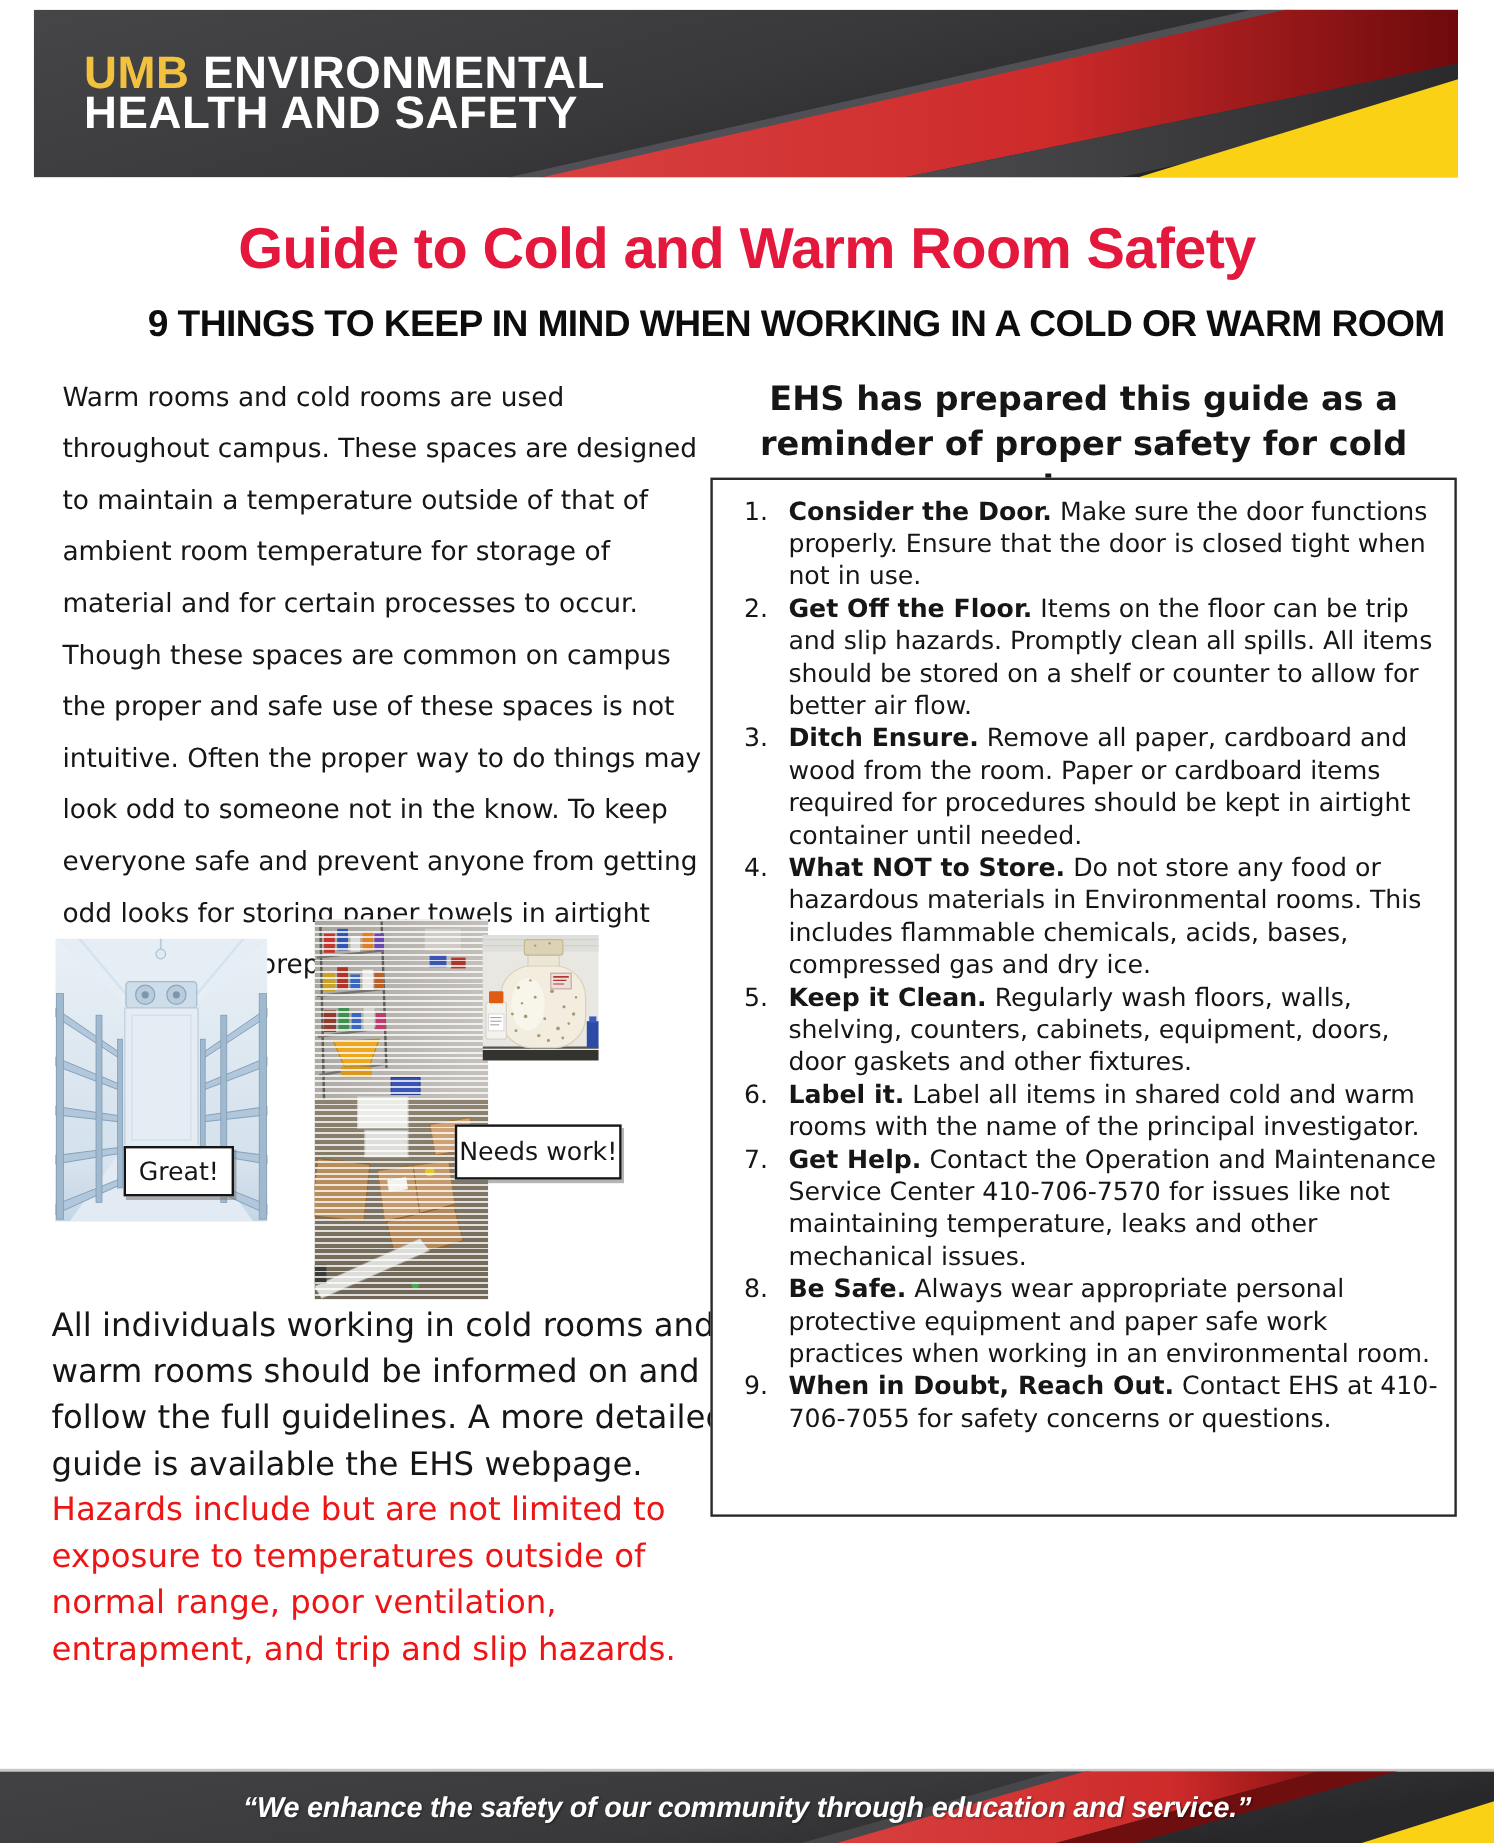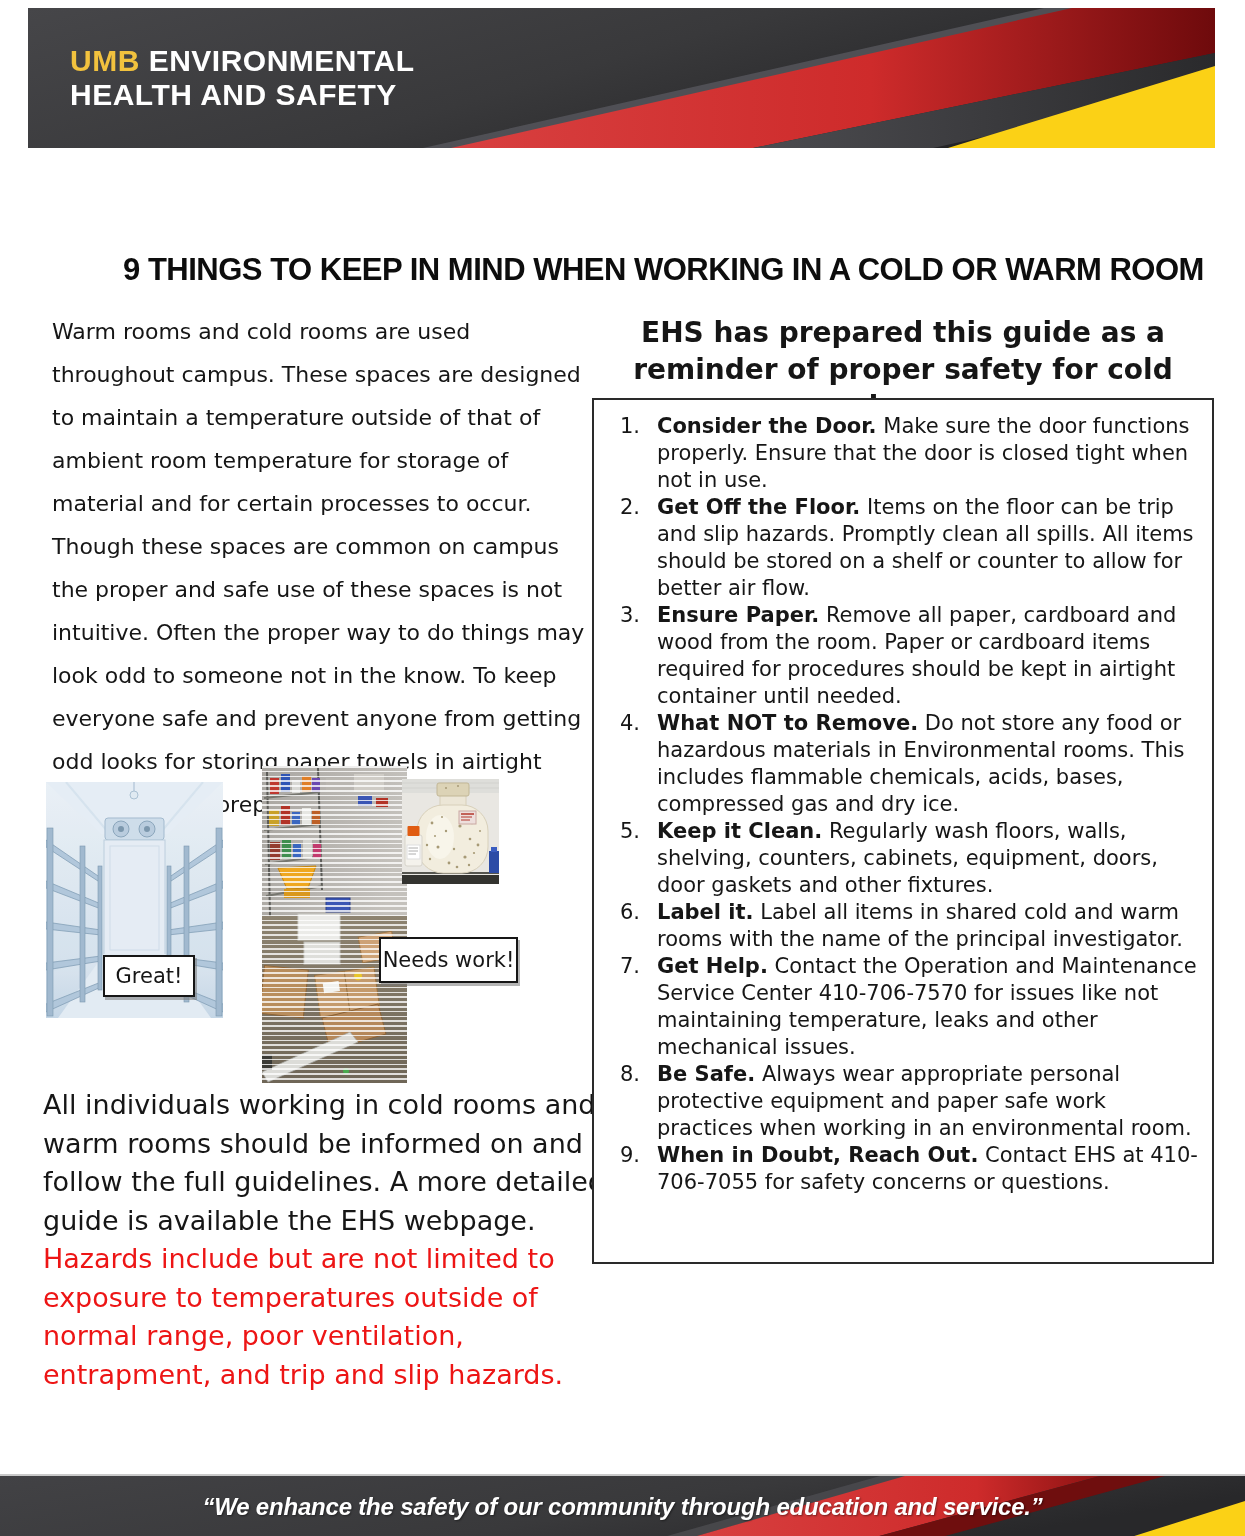--- a/index.html
+++ b/index.html
@@ -3,21 +3,21 @@
 <meta charset="utf-8">
 <style>
   html,body{margin:0;padding:0;background:#ffffff;}
   #page{position:relative;width:1245px;height:1536px;background:#ffffff;overflow:hidden;
         font-family:"DejaVu Sans",sans-serif;color:#161616;}
 
   
   .banner{position:absolute;left:28px;top:8px;width:1187px;height:140px;overflow:hidden;}
   .banner svg{position:absolute;inset:0;display:block;}
   .brand{position:absolute;left:42px;top:36px;line-height:34px;
-         font-family:"Liberation Sans",sans-serif;font-weight:bold;font-size:30px;
+         font-family:"Liberation Sans",sans-serif;font-weight:bold;font-size:38px;
          color:#ffffff;letter-spacing:0.5px;}
   .brand .umb{color:#F2C23E;}
 
   
   .title{position:absolute;left:0;top:180px;width:1245px;margin:0;text-align:center;
          font-family:"Liberation Sans",sans-serif;font-weight:bold;font-size:48px;
          letter-spacing:-0.5px;color:#E4183C;}
   .subtitle{position:absolute;left:0;top:252px;width:1245px;margin:0;text-align:center;
          font-family:"Liberation Sans",sans-serif;font-weight:bold;font-size:31px;
          letter-spacing:-0.5px;color:#0d0d0d;padding-left:41px;}
@@ -96,20 +96,21 @@
       <polygon points="423,140 1044,0 1187,0 1187,45 725,140" fill="url(#hred)"></polygon>
       <polygon points="725,140 1187,45 1187,78 905,140" fill="url(#hband)"></polygon>
       <polygon points="920,140 1187,58 1187,140" fill="#FBD116"></polygon>
     </svg>
     <div class="brand">
       <div><span class="umb">UMB</span> <span>ENVIRONMENTAL</span></div>
       <div>HEALTH AND SAFETY</div>
     </div>
   </header>
 
+  <h1 class="title">Guide to Cold and Warm Room Safety</h1>
   <h2 class="subtitle">9 THINGS TO KEEP IN MIND WHEN WORKING IN A COLD OR WARM ROOM</h2>
 
   <p class="intro-left">Warm rooms and cold rooms are used throughout campus. These spaces are designed to maintain a temperature outside of that of ambient room temperature for storage of material and for certain processes to occur. Though these spaces are common on campus the proper and safe use of these spaces is not intuitive. Often the proper way to do things may look odd to someone not in the know. To keep everyone safe and prevent anyone from getting odd looks for storing paper towels in airtight bags, EHS has prepared a handy guide.</p>
 
   <div class="photo photo1">
     <svg viewBox="0 0 177 236" width="177" height="236" aria-hidden="true">
       <defs>
         <linearGradient id="p1bg" x1="0" y1="0" x2="0" y2="1">
           <stop offset="0" stop-color="#f8fbfd"></stop>
             <stop offset="1" stop-color="#d9e5ef"></stop>
@@ -292,22 +293,22 @@
   <div class="callout needs">Needs work!</div>
 
   <p class="closing"><span>All individuals working in cold rooms and warm rooms should be informed on and follow the full guidelines. A more detailed guide is available the EHS webpage. </span><span class="red">Hazards include but are not limited to exposure to temperatures outside of normal range, poor ventilation, entrapment, and trip and slip hazards.</span></p>
 
   <p class="right-intro">EHS has prepared this guide as a reminder of proper safety for cold rooms and warm rooms.</p>
 
   <div class="list-box">
     <ol>
       <li><span class="num">1.</span><span class="lead">Consider the Door.</span><span> Make sure the door functions properly. Ensure that the door is closed tight when not in use.</span></li>
       <li><span class="num">2.</span><span class="lead">Get Off the Floor.</span><span> Items on the floor can be trip and slip hazards. Promptly clean all spills. All items should be stored on a shelf or counter to allow for better air flow.</span></li>
-      <li><span class="num">3.</span><span class="lead">Ensure Paper.</span><span> Remove all paper, cardboard and wood from the room. Paper or cardboard items required for procedures should be kept in airtight container until needed.</span></li>
-      <li><span class="num">4.</span><span class="lead">What NOT to Remove.</span><span> Do not store any food or hazardous materials in Environmental rooms. This includes flammable chemicals, acids, bases, compressed gas and dry ice.</span></li>
+      <li><span class="num">3.</span><span class="lead">Ditch Ensure.</span><span> Remove all paper, cardboard and wood from the room. Paper or cardboard items required for procedures should be kept in airtight container until needed.</span></li>
+      <li><span class="num">4.</span><span class="lead">What NOT to Store.</span><span> Do not store any food or hazardous materials in Environmental rooms. This includes flammable chemicals, acids, bases, compressed gas and dry ice.</span></li>
       <li><span class="num">5.</span><span class="lead">Keep it Clean.</span><span> Regularly wash floors, walls, shelving, counters, cabinets, equipment, doors, door gaskets and other fixtures.</span></li>
       <li><span class="num">6.</span><span class="lead">Label it.</span><span> Label all items in shared cold and warm rooms with the name of the principal investigator.</span></li>
       <li><span class="num">7.</span><span class="lead">Get Help.</span><span> Contact the Operation and Maintenance Service Center 410-706-7570 for issues like not maintaining temperature, leaks and other mechanical issues.</span></li>
       <li><span class="num">8.</span><span class="lead">Be Safe.</span><span> Always wear appropriate personal protective equipment and paper safe work practices when working in an environmental room.</span></li>
       <li><span class="num">9.</span><span class="lead">When in Doubt, Reach Out.</span><span> Contact EHS at 410-706-7055 for safety concerns or questions.</span></li>
     </ol>
   </div>
 
   <footer class="footer">
     <svg viewBox="0 0 1245 62" width="1245" height="62" preserveAspectRatio="none" aria-hidden="true">

